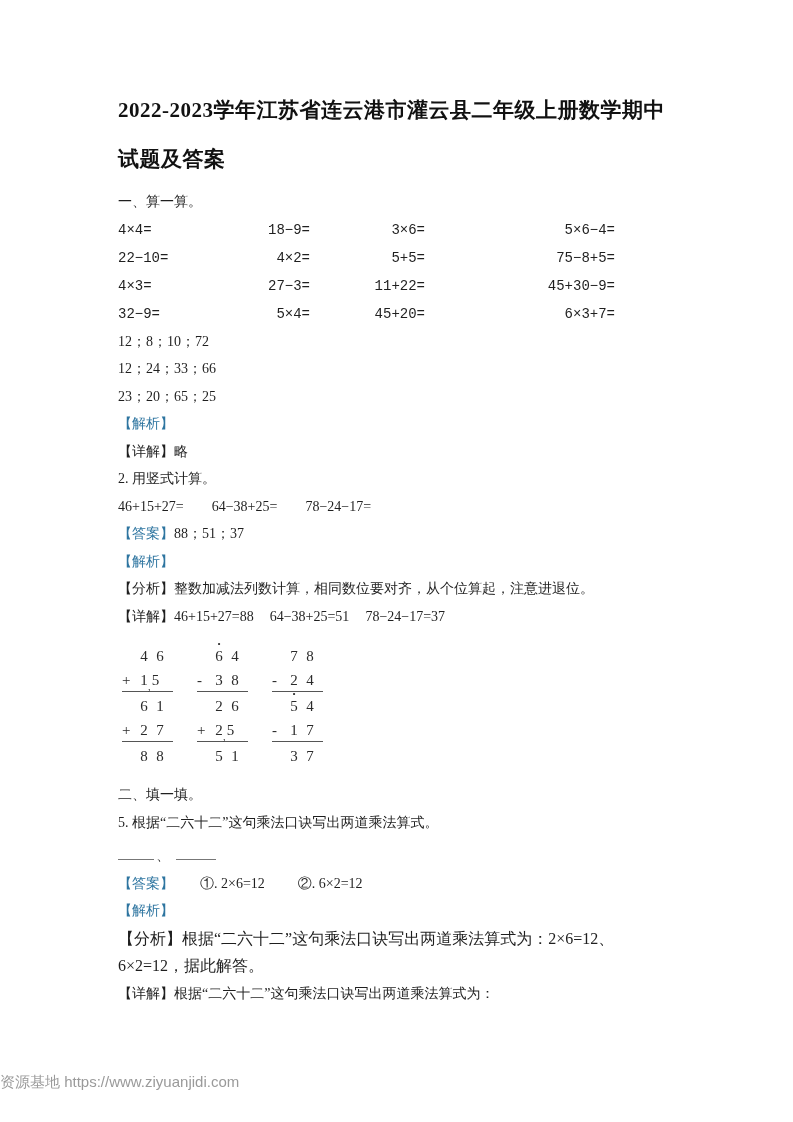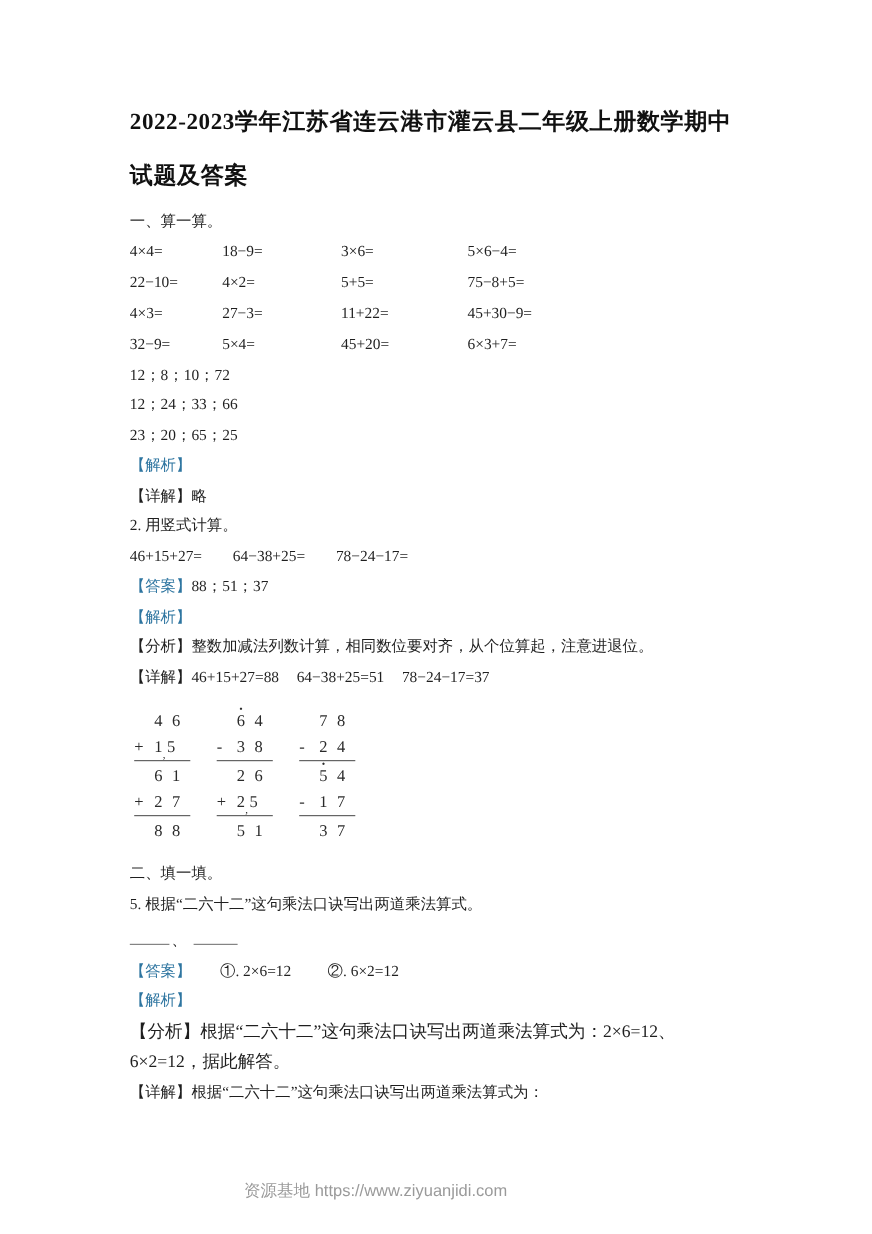--- a/index.html
+++ b/index.html
@@ -43,23 +43,24 @@
     white-space:normal;
   }
   .tag{color:var(--accent-blue);}
   .tagb{color:var(--text);margin-top:44px;}
   
   .eq-grid{
     display:grid;
     grid-template-columns:84px 108px 115px 190px;
     font-size:14px;
     line-height:28px;
+    font-family:Liberation Mono, monospace;
   }
   .eq-grid .cell{white-space:nowrap;}
-  .eq-grid .a2,.eq-grid .a3,.eq-grid .a4{text-align:left;}
+  .eq-grid .a2,.eq-grid .a3,.eq-grid .a4{text-align:right;}
   
   .exprs span{margin-right:28px;}
   .ditem{margin-right:16px;}
   
   .vwrap{
     display:flex;
     gap:24px;
     margin:12px 0 14px 4px;
   }
   .vcalc{
@@ -99,21 +100,20 @@
   .blank.b2{width:40px;margin-left:6px;}
   .blank-sep{margin-left:2px;}
   
   .ansitem1{margin-left:26px;}
   .ansitem2{margin-left:33px;}
   
   .footer{
     position:absolute;
     left:0;bottom:30px;
     width:683px;
-    text-align:center;
   }
   .footer a{
     font-family:"Liberation Sans","DejaVu Sans",sans-serif;
     font-size:15px;
     color:var(--footer-gray);
     text-decoration:none;
   }
   .sp8{margin-top:2px;}
 </style>
 </head>

